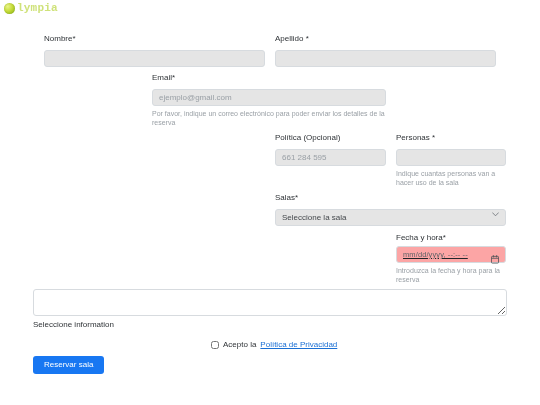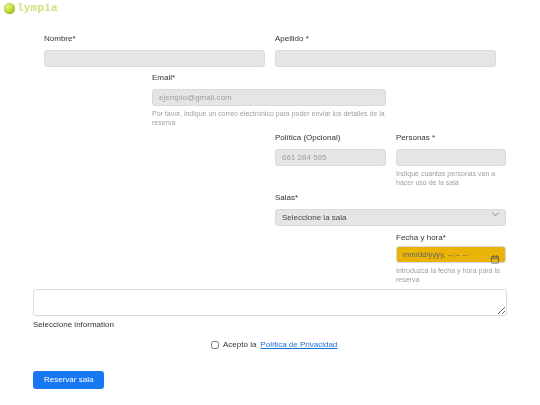--- a/index.html
+++ b/index.html
@@ -97,24 +97,25 @@
   .chev svg { display: block; }
 
   
   .dt-wrap { position: relative; }
   .dt-box {
     box-sizing: border-box;
     width: 100%;
     height: 17px;
     border: 1px solid #d7dbdf;
     border-radius: 3px;
-    background: #eab308;
+    background: #fca5a5;
     display: flex;
     align-items: center;
     padding: 0 6px;
+    text-decoration: underline;
   }
   .dt-text {
     font-size: 7.5px;
     color: #5f6368;
     letter-spacing: .1px;
     flex: 1;
     font-family: "Liberation Sans", sans-serif;
   }
   .cal-icon { width: 8px; height: 9px; flex: none; }
 
@@ -161,21 +162,21 @@
   }
   .consent a {
     color: #1a6fd4;
     text-decoration: underline;
   }
 
   
   .submit {
     position: absolute;
     left: 33px;
-    top: 371px;
+    top: 356px;
     border: none;
     border-radius: 3px;
     background: #1877f2;
     color: #ffffff;
     font-family: "Liberation Sans", sans-serif;
     font-size: 8px;
     padding: 5px 11px;
     cursor: pointer;
     line-height: 1;
   }

